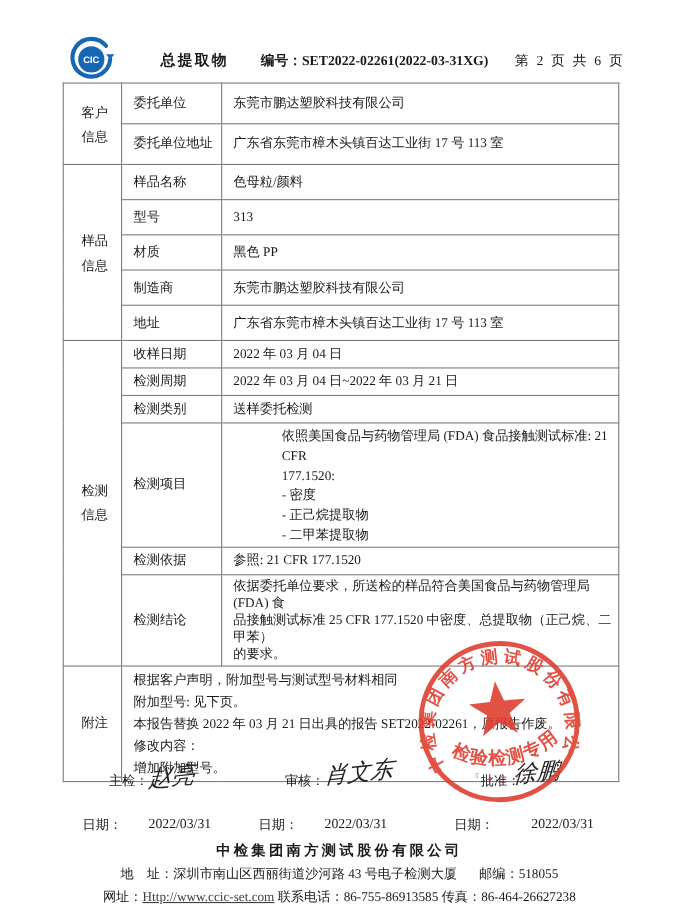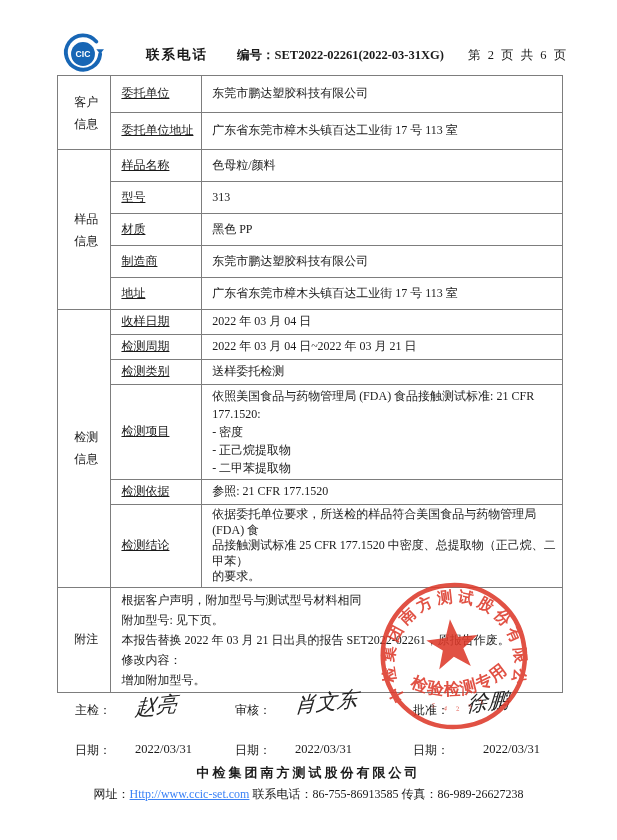--- a/index.html
+++ b/index.html
@@ -15,55 +15,55 @@
   .hdr-title { position:absolute; left:146px; top:30px; font-size:13.5px; font-weight:bold; letter-spacing:2px; }
   .hdr-no { position:absolute; left:237px; top:31px; font-size:12.5px; font-weight:bold; }
   .hdr-page { position:absolute; left:468px; top:31px; font-size:12.5px; font-weight:normal; letter-spacing:2px; }
   
   table.rpt { position:absolute; left:57px; top:75px; width:506px; border-collapse:collapse; table-layout:fixed; }
   table.rpt td {
     border:1px solid #7d7d7d; font-size:12px; vertical-align:middle;
     padding:2px 6px 2px 10px; line-height:1.45;
   }
   td.grp { width:53px; text-align:center; padding:2px; }
-  td.lbl { width:90px;text-decoration:underline; }
+  td.lbl { width:90px; }
   td.val { width:358px; padding-left:13px; }
   .grp div { line-height:22px; }
-  .ml { line-height:18px; }
+  .ml { line-height:18px;margin-left:44px; }
   .ml-tight { line-height:15.5px; }
   .ml-loose { line-height:20px; }
   
   .signs { position:absolute; left:57px; top:686px; width:506px; height:80px; font-size:12px; }
-  .sig-label { position:absolute; font-size:12px; }
+  .sig-label { position:absolute; font-size:12px;margin-left:24px; }
   .sig-name {
     position:absolute; font-size:21px; font-style:italic; color:#222;
     transform:rotate(-6deg) skewX(-10deg); white-space:nowrap;
   }
   .date-label { position:absolute; top:56px; font-size:12px; }
   .date-val { position:absolute; top:56px; font-size:12.5px; }
   
   .stamp { position:absolute; left:376px; top:580px; width:156px; height:156px;
            opacity:.88; transform:rotate(-6deg); pointer-events:none; }
   
   .footer { position:absolute; left:0; top:764px; width:617px; text-align:center; }
   .f-company { font-size:13px; font-weight:bold; letter-spacing:3px; }
   .f-line { font-size:12px; margin-top:4px; }
-  .f-link { color:#3b82f6; text-decoration:underline;margin-top:24px; }
+  .f-link { color:#404040; text-decoration:underline;margin-top:24px; }
 </style>
 </head>
 <body>
 
 <div class="header">
   <svg class="logo" viewBox="0 0 44 44">
     <path d="M 36 9 A 18 18 0 1 0 40 22" fill="none" stroke="#1766b5" stroke-width="4" stroke-linecap="round"></path>
     <path d="M 40 22 l -4 -5 l 8 0 z" fill="#1766b5"></path>
     <circle cx="22" cy="22" r="12.5" fill="#1766b5"></circle>
     <text x="22" y="25.5" text-anchor="middle" font-size="9" font-weight="bold" fill="#ffffff" font-family="Liberation Sans, sans-serif">CIC</text>
   </svg>
-  <div class="hdr-title">联系电话</div>
+  <div class="hdr-title">总提取物</div>
   <div class="hdr-no"><span>编号：</span><span>SET2022-02261(2022-03-31XG)</span></div>
   <div class="hdr-page">第 2 页 共 6 页</div>
 </div>
 
 <table class="rpt">
 
   <tbody>
       <tr style="height:37px;">
     <td class="grp" rowspan="2">
       <div>客户</div>
@@ -185,17 +185,22 @@
     <textPath href="#arcBanner" startOffset="8%"><tspan id="stamp-banner">检验检测专用章</tspan></textPath>
   </text>
   <text fill="#dd3a2b" font-size="6.5" letter-spacing="4">
     <textPath href="#arcCode" startOffset="10%"><tspan id="stamp-code">5 4 2 3 2 0 7</tspan></textPath>
   </text>
 </svg>
 
 <div class="footer">
   <div class="f-company">中检集团南方测试股份有限公司</div>
   <div class="f-line">
+    <span>地　址：</span><span>深圳市南山区西丽街道沙河路 43 号电子检测大厦</span>
+    <span style="display:inline-block;width:14px;"></span>
+    <span>邮编：</span><span>518055</span>
+  </div>
+  <div class="f-line">
     <span>网址：</span><a class="f-link" href="#">Http://www.ccic-set.com</a>
     <span>联系电话：</span><span>86-755-86913585</span>
-    <span>传真：</span><span>86-989-26627238</span>
+    <span>传真：</span><span>86-464-26627238</span>
   </div>
 </div>
 
 </body></html>

